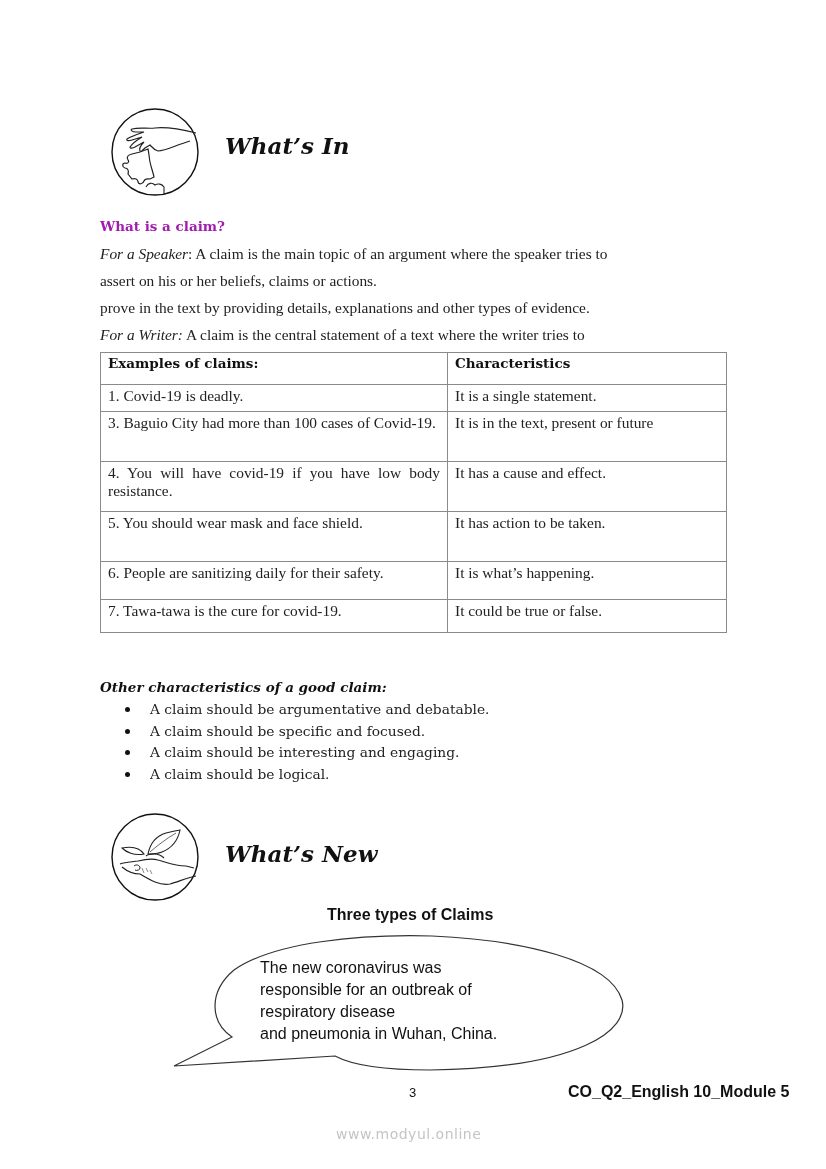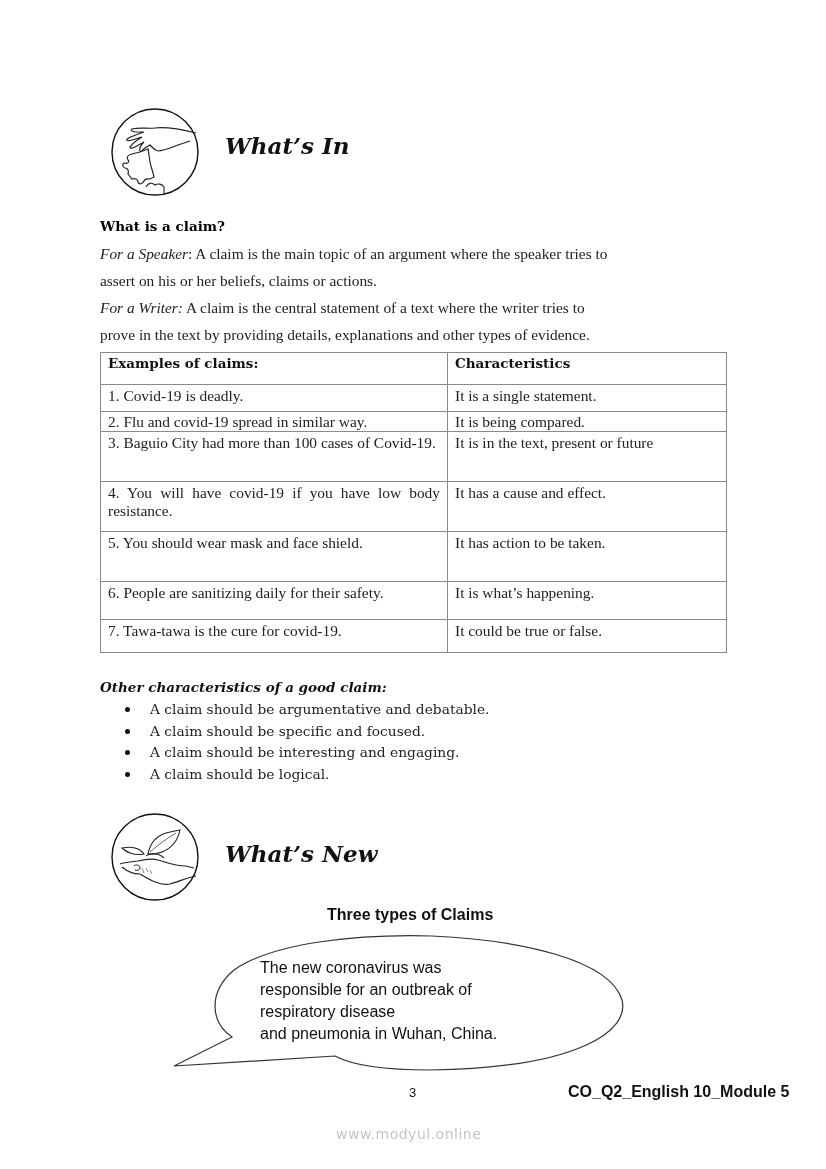--- a/index.html
+++ b/index.html
@@ -3,21 +3,21 @@
   <meta charset="utf-8">
   <style>
     html, body { margin: 0; padding: 0; background: #ffffff; }
     body { width: 826px; height: 1169px; position: relative; overflow: hidden; color: #1a1a1a; }
     .abs { position: absolute; }
 
     .section-icon { position: absolute; width: 90px; height: 90px; }
     .section-title { position: absolute; font-family: "DejaVu Serif", serif; font-weight: bold; font-style: italic; font-size: 23px; color: #111; }
 
     .body-text { font-family: "Liberation Serif", "DejaVu Serif", serif; font-size: 15.4px; color: #222; line-height: 27px; }
-    .q-heading { font-family: "DejaVu Serif", serif; font-weight: bold; font-size: 13.5px; color: #000000; }
+    .q-heading { font-family: "DejaVu Serif", serif; font-weight: bold; font-size: 13.5px; color: #a21caf; }
 
     table.claims { position: absolute; left: 100px; top: 352px; width: 627px; border-collapse: collapse; }
     table.claims td, table.claims th { border: 1px solid #8a8a8a; vertical-align: top; padding: 2px 7px 0 7px;
       font-family: "Liberation Serif", "DejaVu Serif", serif; font-size: 15.4px; color: #222; line-height: 18px; text-align: left; }
     table.claims th { font-family: "DejaVu Serif", serif; font-weight: bold; font-size: 13.5px; color: #111; padding-top: 1px; }
     table.claims td.left { width: 332px; text-align: justify; text-align-last: left; }
 
     .other-heading { font-family: "DejaVu Serif", serif; font-weight: bold; font-style: italic; font-size: 13.5px; color: #111; }
     ul.bullets { position: absolute; left: 124px; top: 699px; margin: 0; padding: 0; list-style: none; }
     ul.bullets li { position: relative; padding-left: 26px; font-family: "DejaVu Serif", serif; font-size: 13.8px; line-height: 21.6px; color: #222; }
@@ -40,37 +40,33 @@
 </svg>
 <div class="section-title" style="left:225px; top:132px;">What’s In</div>
 
 <div class="abs q-heading" style="left:100px; top:218px;">What is a claim?</div>
 
 <div class="abs body-text" style="left:100px; top:240px; width:640px;">
   <div><i>For a Speaker</i><span>: A claim is the main topic of an argument where the speaker tries to</span></div>
   <div>assert on his or her beliefs, claims or actions.</div>
 </div>
 <div class="abs body-text" style="left:100px; top:294px; width:640px;">
+  <div>prove in the text by providing details, explanations and other types of evidence.</div>
   <div><i>For a Writer:</i><span> A claim is the central statement of a text where the writer tries to</span></div>
-  <div>prove in the text by providing details, explanations and other types of evidence.</div>
 </div>
 
 <table class="claims">
   <tbody>
       <tr style="height:32px;">
     <th>Examples of claims:</th>
     <th>Characteristics</th>
   </tr>
   <tr style="height:27px;">
     <td class="left">1. Covid-19 is deadly.</td>
     <td>It is a single statement.</td>
-  </tr>
-  <tr style="height:19px;">
-    <td class="left" style="padding-top:1px;">2. Flu and covid-19 spread in similar way.</td>
-    <td style="padding-top:1px;">It is being compared.</td>
   </tr>
   <tr style="height:50px;">
     <td class="left">3. Baguio City had more than 100 cases of Covid-19.</td>
     <td>It is in the text, present or future</td>
   </tr>
   <tr style="height:50px;">
     <td class="left">4. You will have covid-19 if you have low body resistance.</td>
     <td>It has a cause and effect.</td>
   </tr>
   <tr style="height:50px;">

